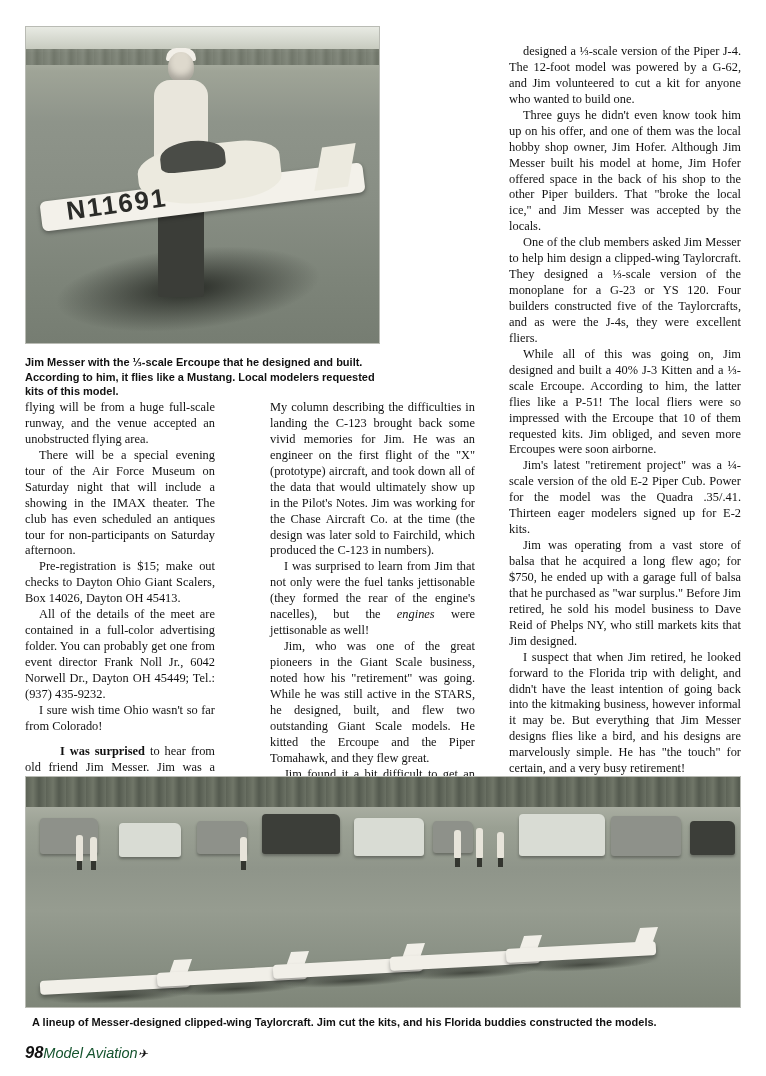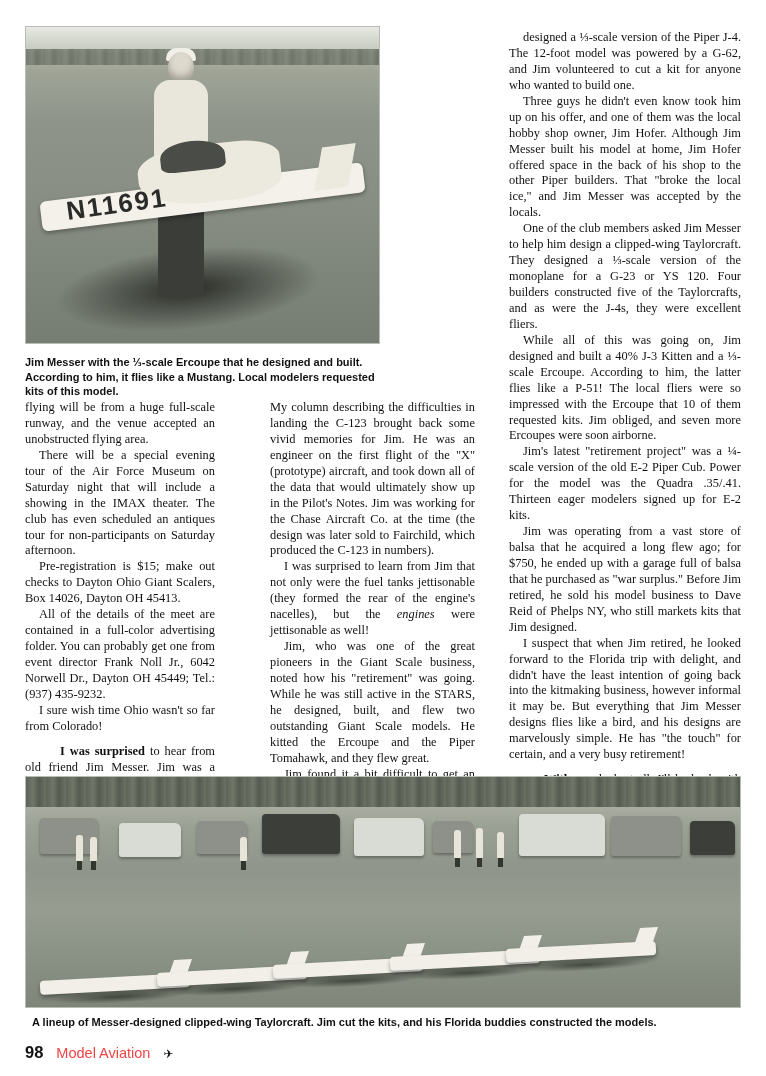--- a/index.html
+++ b/index.html
@@ -175,21 +175,21 @@
     position: absolute;
     left: 25px;
     top: 355px;
     width: 360px;
   }
 
   
   .col-right-top {
     position: absolute;
     left: 509px;
-    top: 30px;
+    top: 44px;
     width: 232px;
   }
 
   
   .body-cols {
     position: absolute;
     left: 25px;
     top: 400px;
     width: 716px;
     height: 360px;
@@ -300,30 +300,31 @@
   }
 
   
   .footer {
     position: absolute;
     left: 25px;
     top: 1043px;
     font-family: "Liberation Sans", sans-serif;
     display: flex;
     align-items: baseline;
-    gap: 13px;
+    gap: 0;
+    font-style: italic;
   }
   .footer .pageno {
     font-size: 16.5px;
     font-weight: bold;
     color: #111;
   }
   .footer .mag {
     font-size: 14.5px;
-    color: #ef4444;
+    color: #14532d;
   }
   .footer .plane-glyph {
     font-size: 12px;
     color: #111;
   }
 </style>
 </head>
 <body>
 
 <div class="page">

